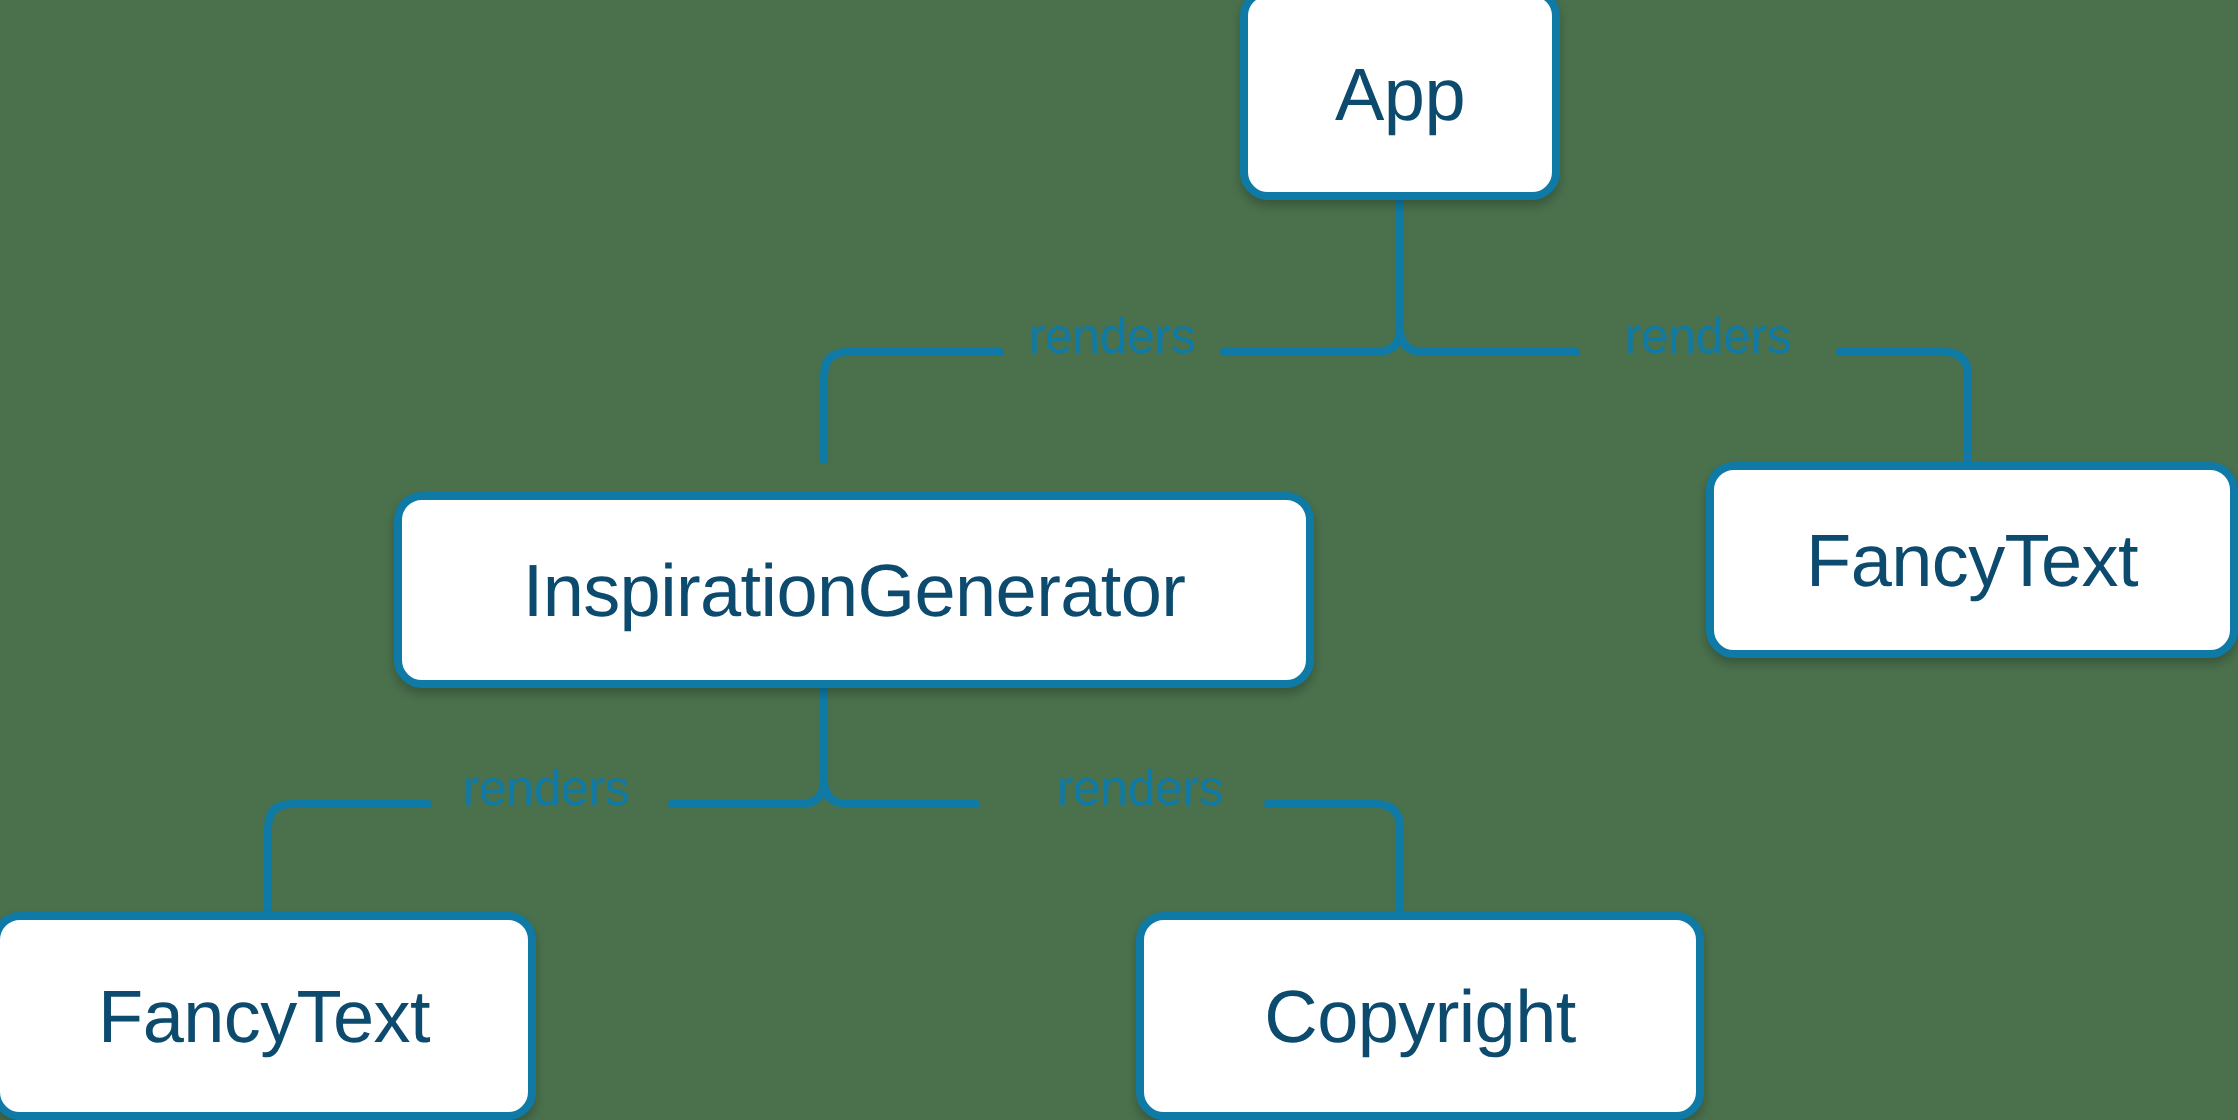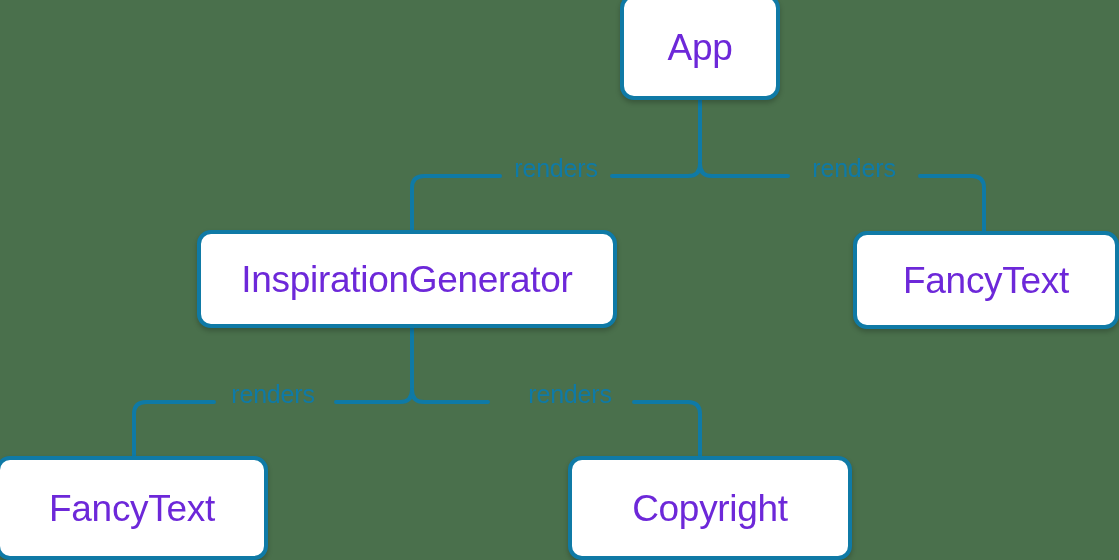--- a/index.html
+++ b/index.html
@@ -47,31 +47,31 @@
     background: #ffffff;
     border: 4px solid #0f7aa6;
     border-radius: 14px;
     display: flex;
     align-items: center;
     justify-content: center;
     box-shadow: 0 3px 5px rgba(0,0,0,0.22);
     z-index: 2;
   }
   .node-label {
-    color: #6d28d9;
+    color: #0c4a6e;
     font-family: "Liberation Sans", sans-serif;
     font-size: 37px;
     font-weight: 400;
     line-height: 1;
     white-space: nowrap;
     letter-spacing: -0.3px;
   }
   
   #node-app        { left: 620px; top: -6px;  width: 160px; height: 106px; }
-  #node-inspgen    { left: 197px; top: 230px; width: 420px; height: 98px;  }
+  #node-inspgen    { left: 197px; top: 246px; width: 460px; height: 98px;  }
   #node-fancy-right{ left: 853px; top: 231px; width: 266px; height: 98px;  border-right-width: 4px; }
   #node-fancy-left { left: -4px;  top: 456px; width: 272px; height: 104px; }
   #node-copyright  { left: 568px; top: 456px; width: 284px; height: 104px; }
 </style>
 </head>
 <body>
 
 <div id="diagram-root">
 
   <svg id="edges-layer" viewBox="0 0 1119 560" width="1119" height="560">

